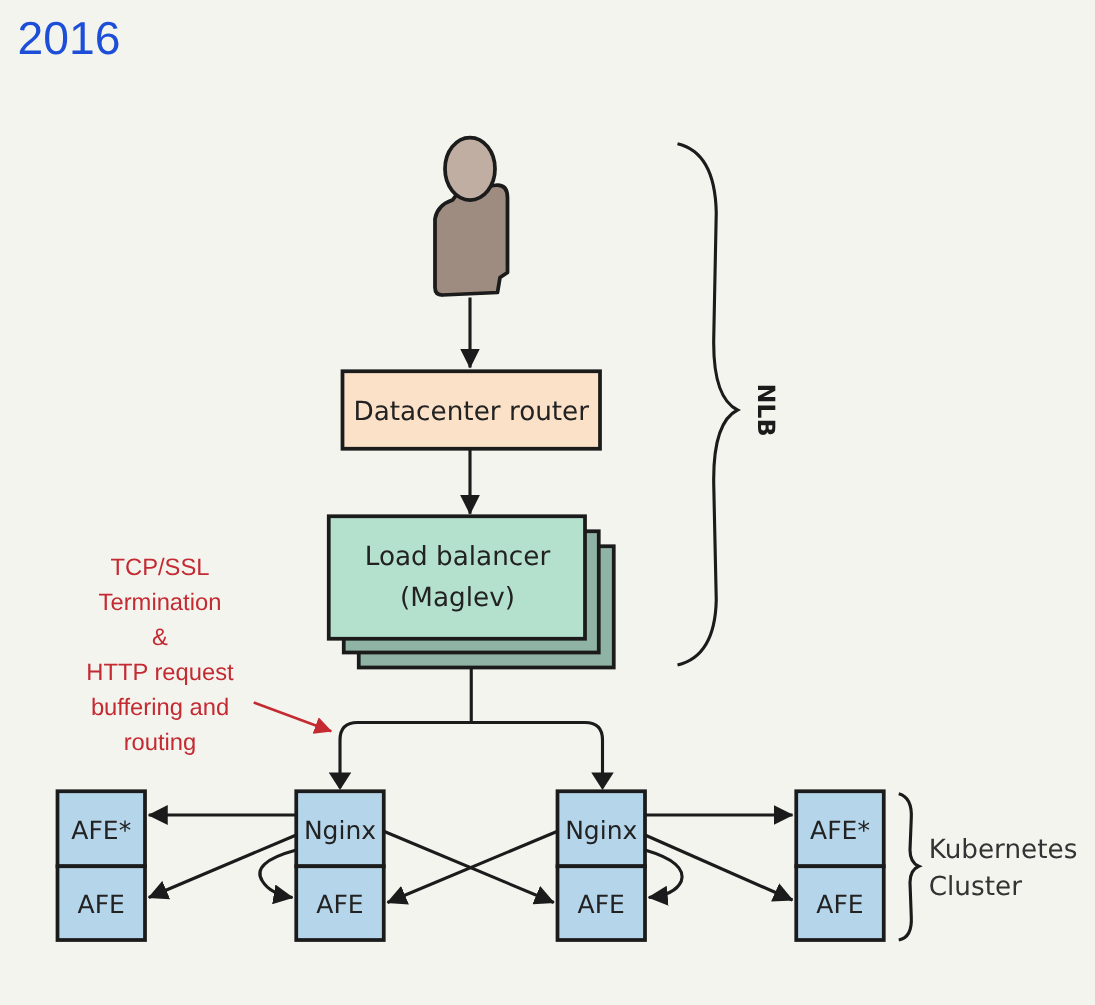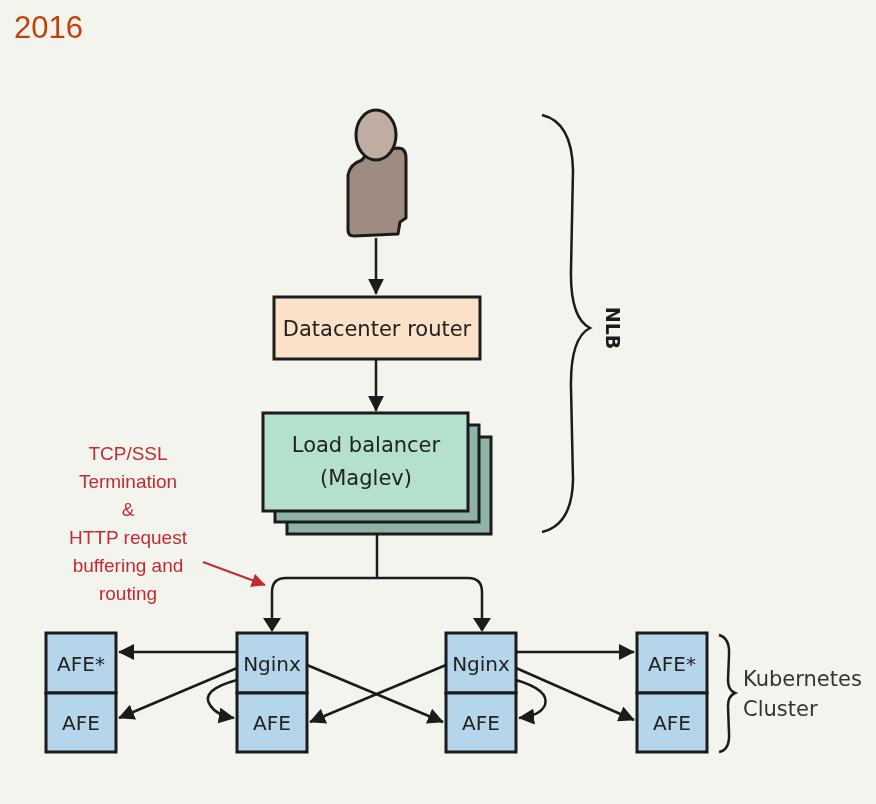--- a/index.html
+++ b/index.html
@@ -1,17 +1,17 @@
 <!DOCTYPE html>
 <html><head>
 <meta charset="utf-8">
 <style>
   html, body { margin:0; padding:0; }
   body { width:876px; height:804px; background:#f4f4ef; position:relative; overflow:hidden; font-family:"Liberation Sans", sans-serif; }
-  .year { position:absolute; left:14px; top:10px; font-size:31px; color:#c2410c; font-family:"Liberation Sans", sans-serif; }
+  .year { position:absolute; left:14px; top:10px; font-size:37px; color:#1d4ed8; font-family:"Liberation Sans", sans-serif; }
   svg { position:absolute; left:0; top:0; }
   .box-text { font-family:"DejaVu Sans", sans-serif; fill:#222; }
   .note { font-family:"Liberation Sans", sans-serif; fill:#c42a32; font-size:19px; }
   .k8s { font-family:"DejaVu Sans", sans-serif; fill:#333; font-size:21px; }
 </style>
 </head>
 <body>
 
 <div class="year">2016</div>
 

